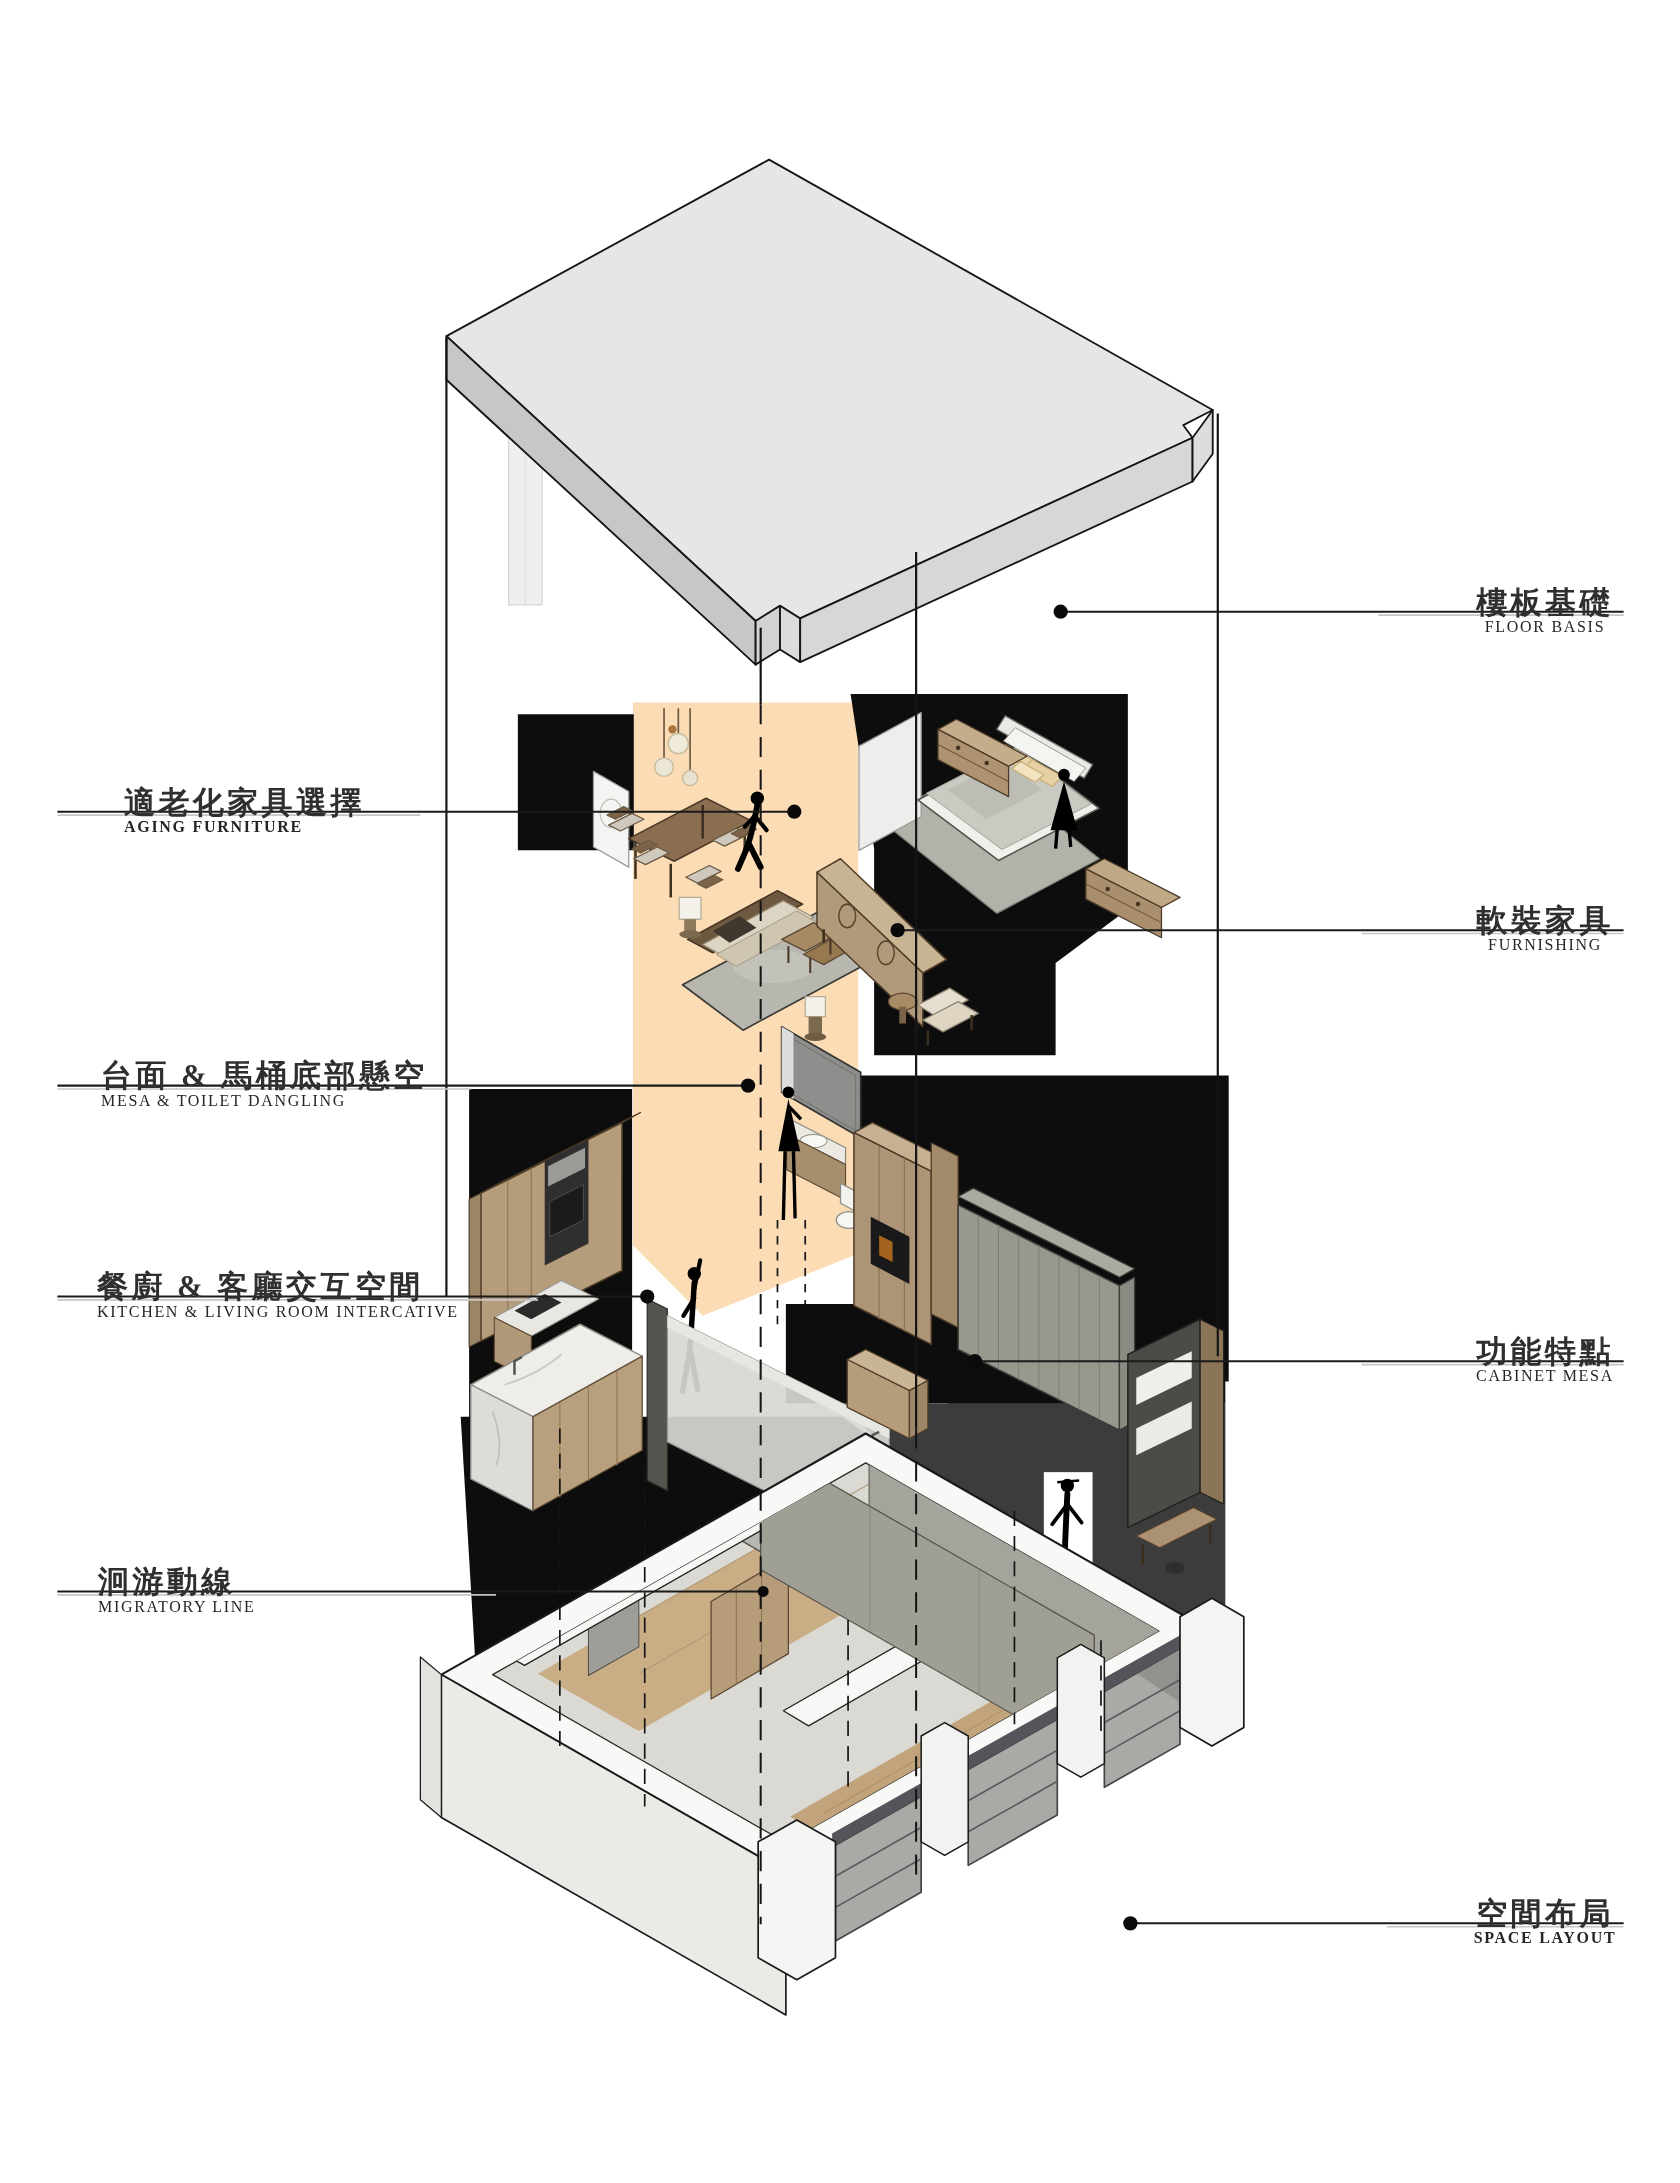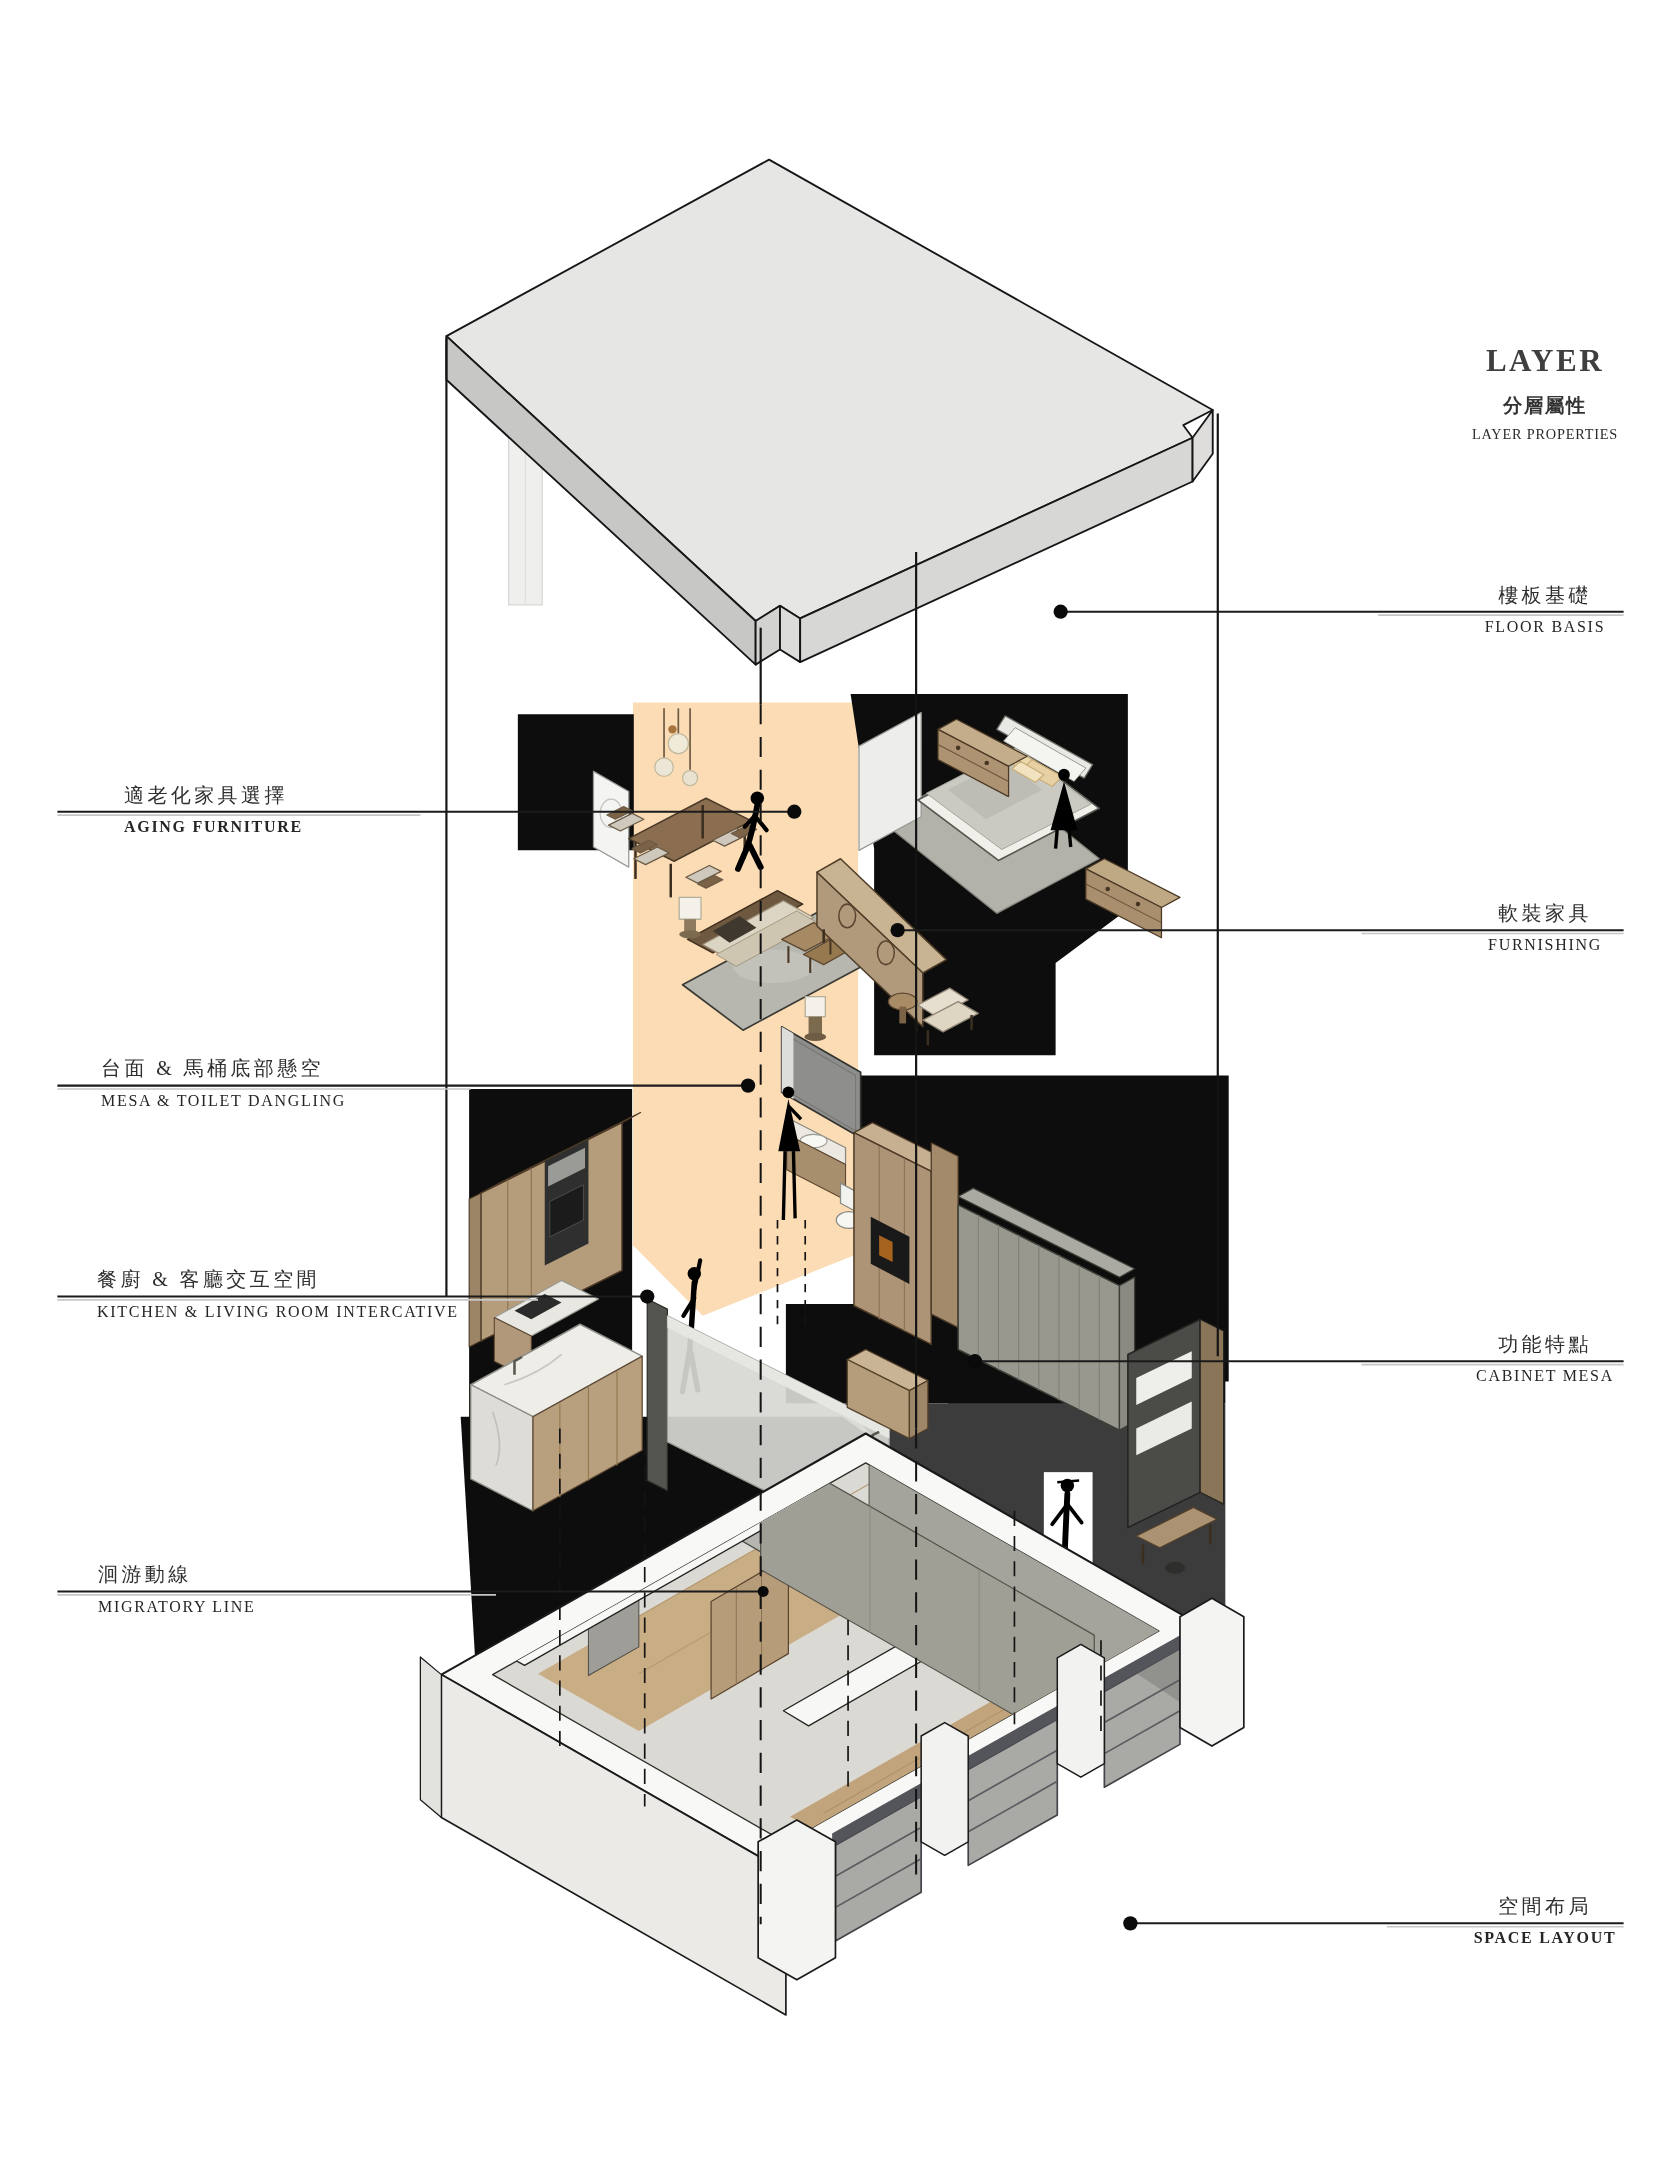--- a/index.html
+++ b/index.html
@@ -4,21 +4,21 @@
 <style>
   html,body{margin:0;padding:0;background:#ffffff;}
   body{width:1681px;height:2183px;position:relative;font-family:"Liberation Serif","DejaVu Serif",serif;}
   #stage{position:absolute;left:0;top:0;width:1681px;height:2183px;}
   svg{position:absolute;left:0;top:0;}
   .lbl{position:absolute;color:#2e2e2e;white-space:nowrap;}
   .hdr{position:absolute;text-align:center;color:#3a3a3a;}
   .hdr .t{font-size:31px;font-weight:bold;letter-spacing:2.5px;color:#3f3f3f;}
   .hdr .zh{font-size:19.3px;font-weight:600;letter-spacing:1.7px;margin-top:13.4px;color:#333;}
   .hdr .en{font-size:14.3px;letter-spacing:0.8px;margin-top:6.7px;color:#2b2b2b;}
-  .zhc{font-size:20px;font-weight:400;letter-spacing:3.4px;color:#2f2f2f;}
+  .zhc{font-size:31px;font-weight:700;letter-spacing:3.4px;color:#2f2f2f;}
   .enc{font-size:16px;letter-spacing:1.7px;color:#262626;}
   .ctr{text-align:center;}
   
   .l1z{left:124px;top:782px;} .l1e{left:124px;top:818px;font-weight:bold;}
   .l2z{left:101px;top:1055px;} .l2e{left:101px;top:1092px;}
   .l3z{left:97px;top:1266px;} .l3e{left:97px;top:1303px;}
   .l4z{left:98px;top:1561px;} .l4e{left:98px;top:1598px;}
   
   .rc{left:1440px;width:210px;}
   .r1z{top:582px;} .r1e{top:618px;}
@@ -412,25 +412,20 @@
       <circle cx="1160" cy="1620" r="8.5" fill="#0a0a0a"></circle>
     </g>
     <g>
       <line x1="1650" y1="2293" x2="1932" y2="2293" stroke="#c6c6c6" stroke-width="2"></line>
       <line x1="1345" y1="2289" x2="1932" y2="2289" stroke="#1b1b1b" stroke-width="2.4"></line>
       <circle cx="1345" cy="2289" r="8.5" fill="#0a0a0a"></circle>
     </g>
   </g>
 </svg>
 
-<div class="hdr" style="left:1440px;top:343px;width:210px;">
-  <div class="t">LAYER</div>
-  <div class="zh">分層屬性</div>
-  <div class="en">LAYER PROPERTIES</div>
-</div>
 
 <div class="lbl zhc l1z">適老化家具選擇</div>
 <div class="lbl enc l1e">AGING FURNITURE</div>
 <div class="lbl zhc l2z">台面 &amp; 馬桶底部懸空</div>
 <div class="lbl enc l2e">MESA &amp; TOILET DANGLING</div>
 <div class="lbl zhc l3z">餐廚 &amp; 客廳交互空間</div>
 <div class="lbl enc l3e">KITCHEN &amp; LIVING ROOM INTERCATIVE</div>
 <div class="lbl zhc l4z">洄游動線</div>
 <div class="lbl enc l4e">MIGRATORY LINE</div>
 

